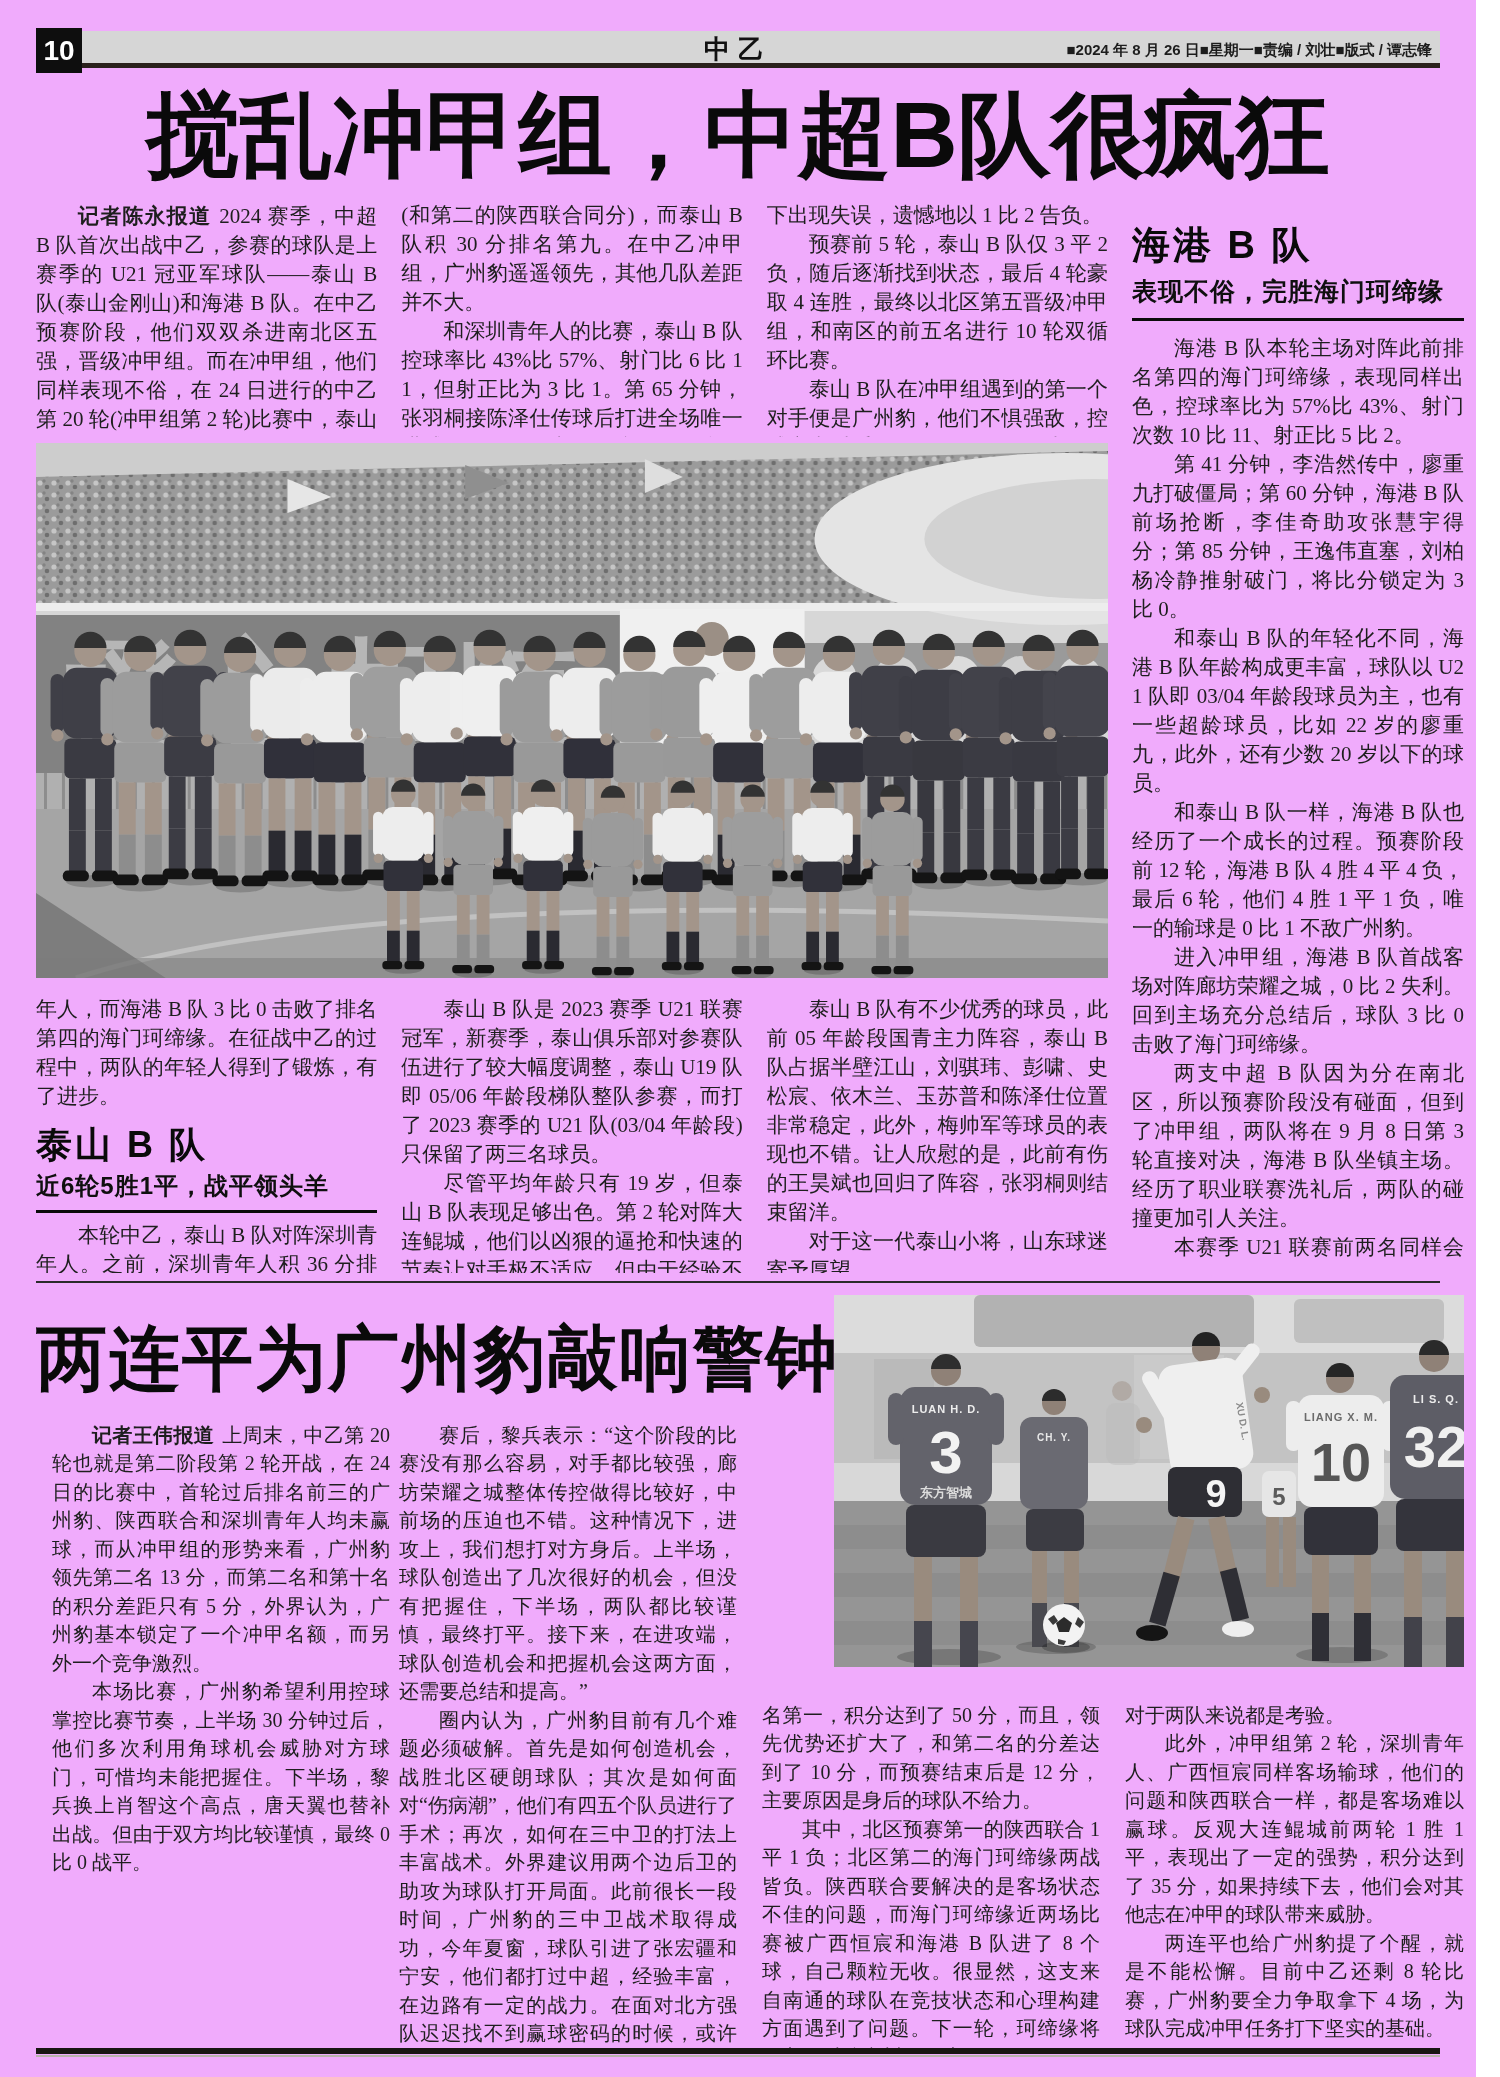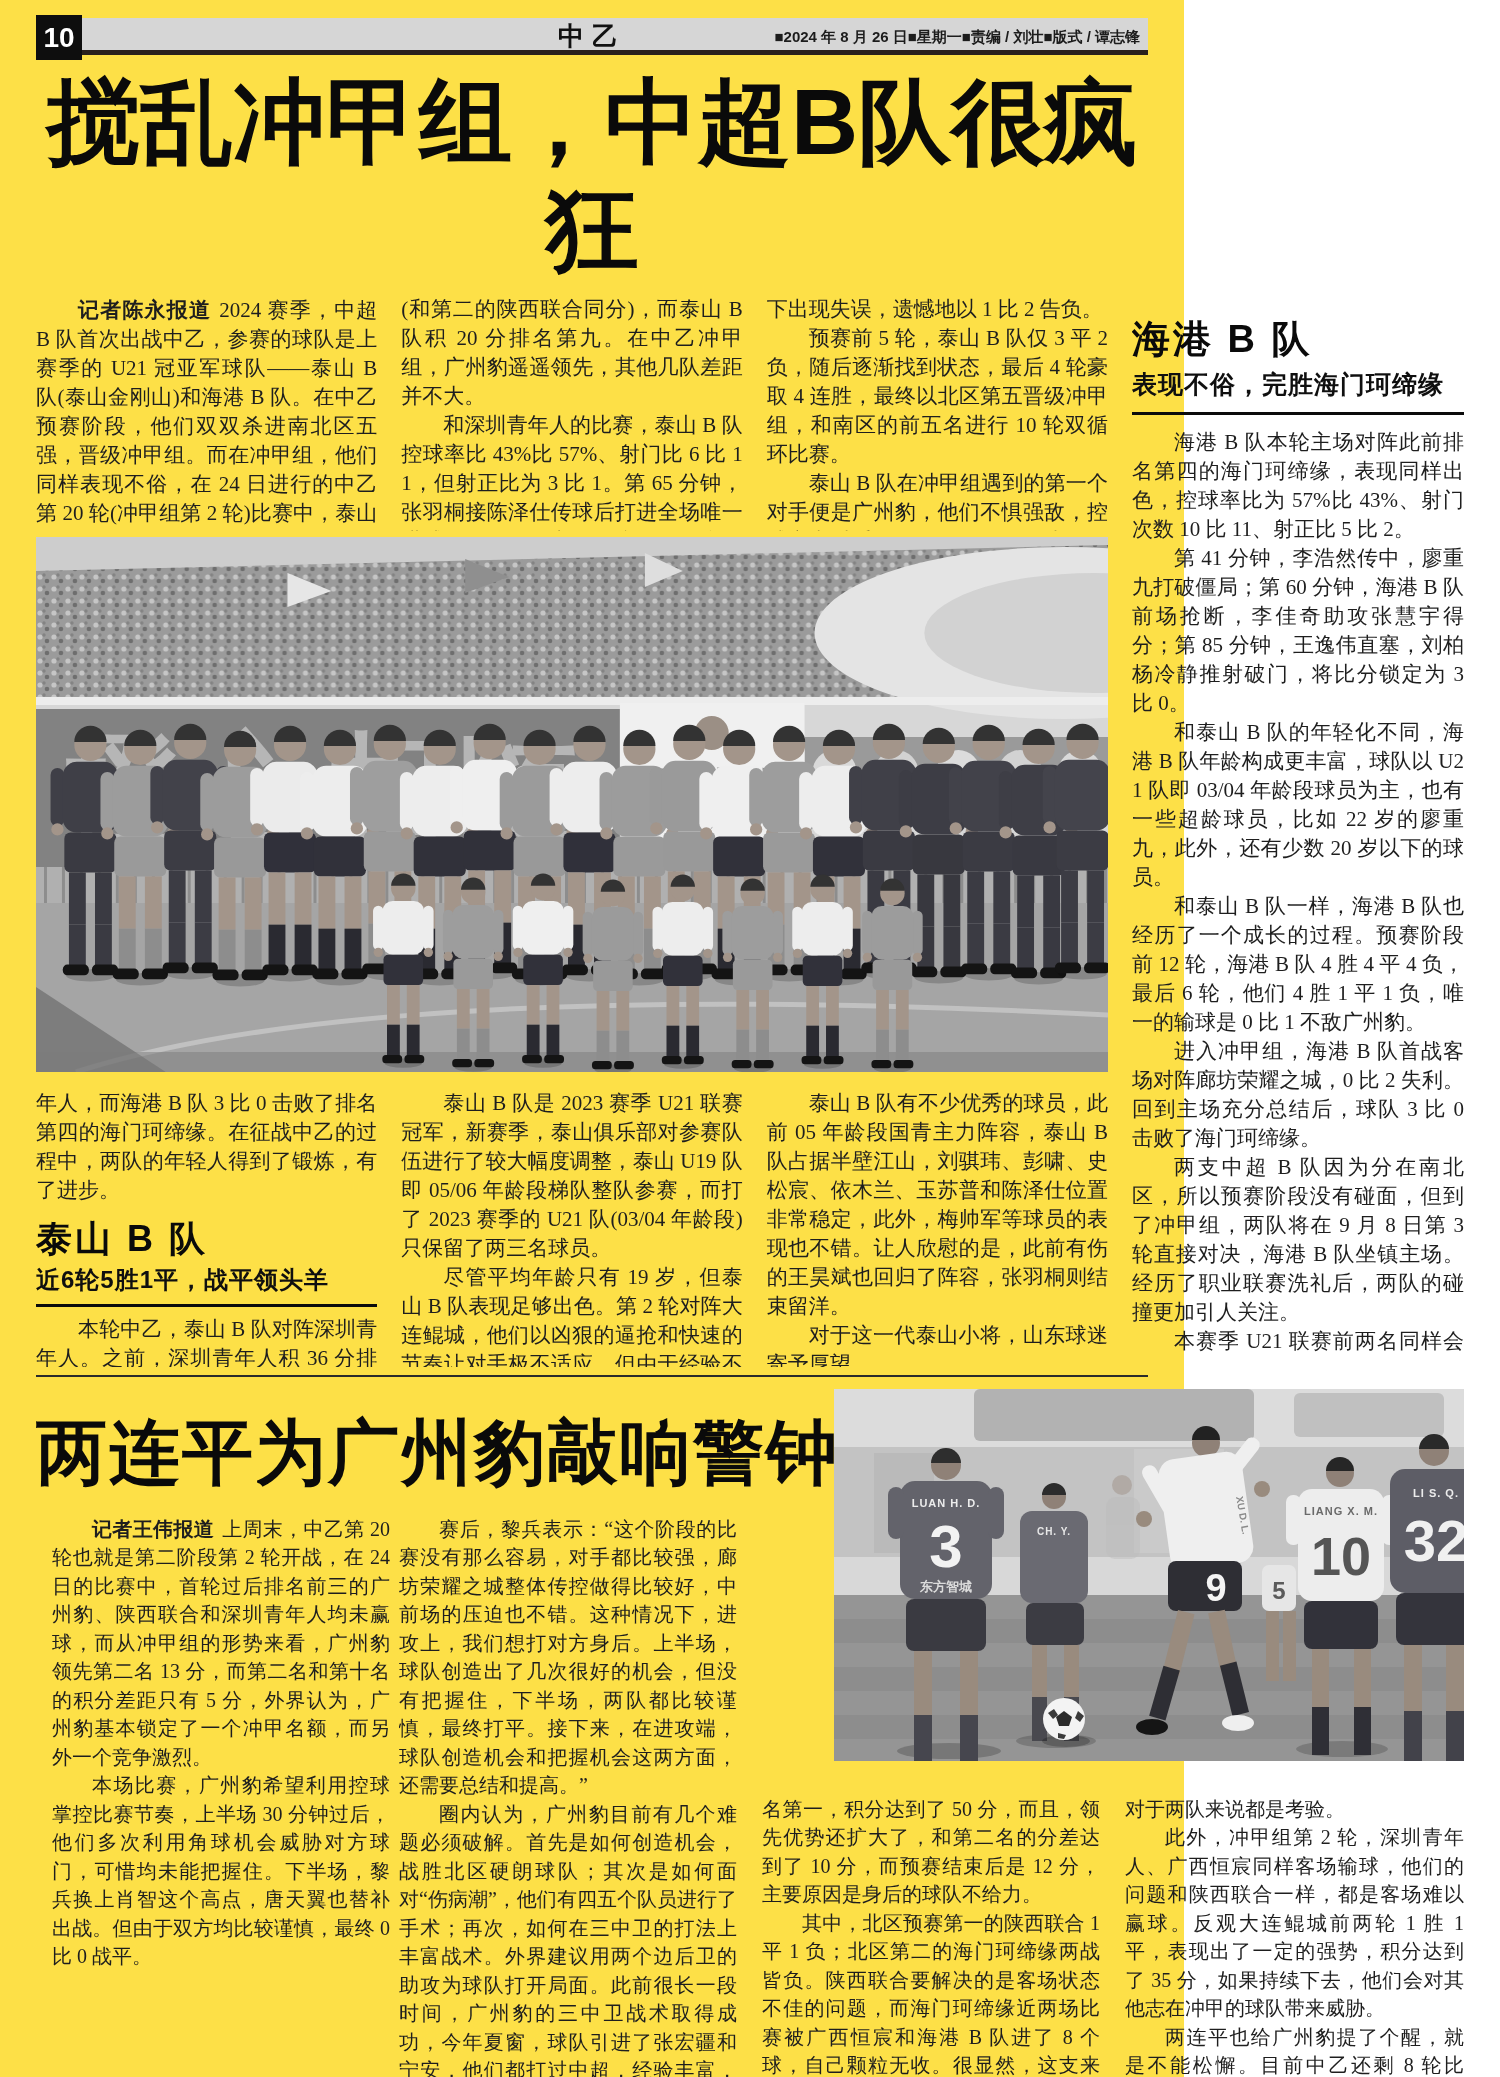--- a/index.html
+++ b/index.html
@@ -1,19 +1,19 @@
 <!DOCTYPE html>
 <html><head>
 <meta charset="utf-8">
 <style>
   * { margin:0; padding:0; box-sizing:border-box; }
   html,body { background:#f2f2f2; }
   body { width:1500px; height:2077px; overflow:hidden; background:#ffffff;
          font-family:"Liberation Serif","DejaVu Serif",serif; color:#1e1e1e; }
-  .sheet { position:relative; width:1184px; height:2077px; padding:15px 36px 0; background:#fde047; }
+  .sheet { position:relative; width:1476px; height:2077px; padding:28px 36px 0; background:#f0abfc; }
 
   
   .masthead { position:relative; height:46px; margin-bottom:8px; }
   .mast-bar { position:absolute; left:0; right:0; top:3px; height:37px; background:#d6d6d6;
               border-bottom:5px solid #2a211c; }
   .pagenum { position:absolute; left:0; top:0; width:46px; height:45px; background:#0e0e0e; color:#fff;
              font:700 28px/45px "Liberation Sans","DejaVu Sans",sans-serif; text-align:center; z-index:2; }
   .section-title { position:absolute; left:0; right:0; top:3px; height:37px; text-align:center;
              font:900 26px/37px "Liberation Sans","DejaVu Sans",sans-serif; letter-spacing:8px; color:#111; }
   .dateline { position:absolute; right:8px; top:3px; height:37px;
@@ -80,21 +80,21 @@
   <h1 class="headline1">搅乱冲甲组，中超B队很疯狂</h1>
 
   <div class="top-grid">
     <div>
 
       <div class="threecol row1 bodytext">
         <div class="col">
           <p><span class="lead">记者陈永报道</span><span>2024 赛季，中超 B 队首次出战中乙，参赛的球队是上赛季的 U21 冠亚军球队——泰山 B 队(泰山金刚山)和海港 B 队。在中乙预赛阶段，他们双双杀进南北区五强，晋级冲甲组。而在冲甲组，他们同样表现不俗，在 24 日进行的中乙第 20 轮(冲甲组第 2 轮)比赛中，泰山 B 队 1 比 0 击败了排名第三的深圳青</span></p>
         </div>
         <div class="col">
-          <p class="cont">(和第二的陕西联合同分)，而泰山 B 队积 20 分排名第九。在中乙冲甲组，广州豹遥遥领先，其他几队差距并不大。</p>
+          <p class="cont">(和第二的陕西联合同分)，而泰山 B 队积 30 分排名第九。在中乙冲甲组，广州豹遥遥领先，其他几队差距并不大。</p>
           <p>和深圳青年人的比赛，泰山 B 队控球率比 43%比 57%、射门比 6 比 11，但射正比为 3 比 1。第 65 分钟，张羽桐接陈泽仕传球后打进全场唯一进球，最终，泰山 B 队赢得了胜利，近 6 场 5 胜 1 平不败。</p>
         </div>
         <div class="col">
           <p class="cont">下出现失误，遗憾地以 1 比 2 告负。</p>
           <p>预赛前 5 轮，泰山 B 队仅 3 平 2 负，随后逐渐找到状态，最后 4 轮豪取 4 连胜，最终以北区第五晋级冲甲组，和南区的前五名进行 10 轮双循环比赛。</p>
           <p>泰山 B 队在冲甲组遇到的第一个对手便是广州豹，他们不惧强敌，控球率和对手平分秋色，最终 1 比 1 战平。</p>
         </div>
       </div>
 
       <div class="photo-frame1">

